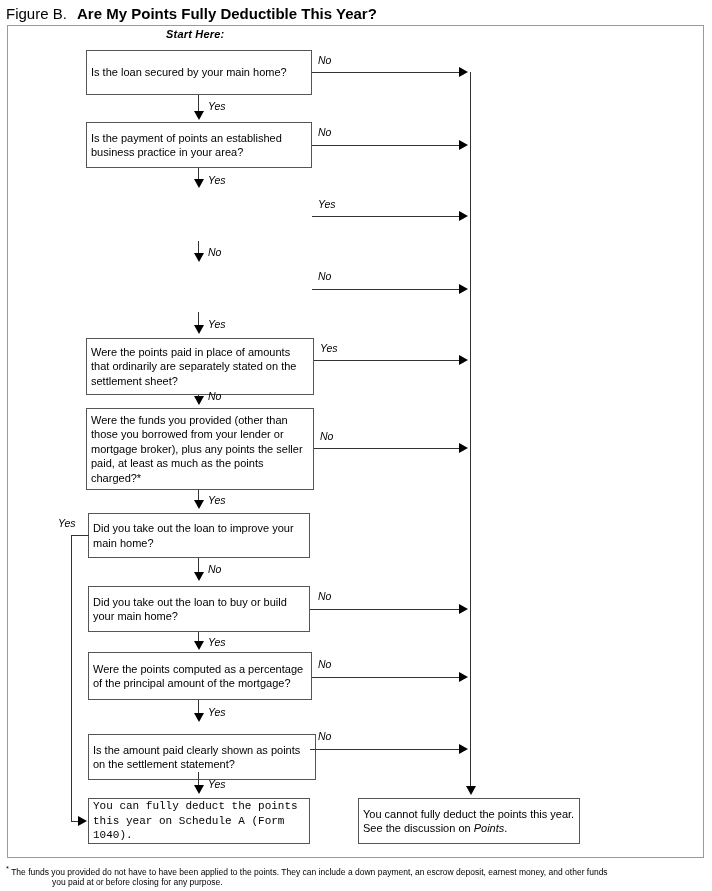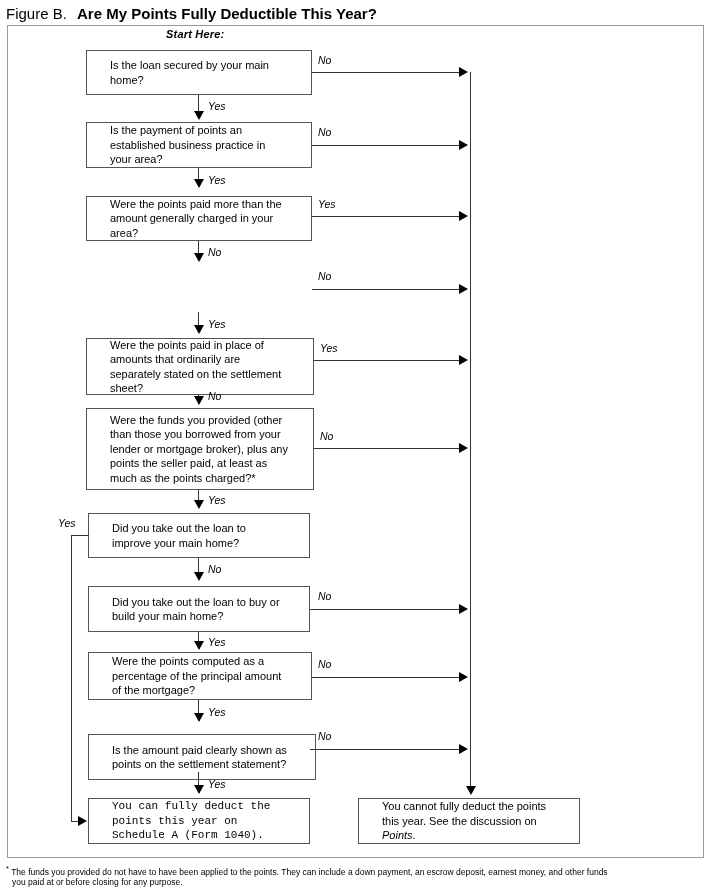--- a/index.html
+++ b/index.html
@@ -39,21 +39,21 @@
   }
 
   
   .node{
     position:absolute;
     box-sizing:border-box;
     border:1px solid #555;
     background:#fff;
     font-size:11px;
     line-height:14.5px;
-    padding:0 23px;
+    padding:0 4px;
     display:flex;
     align-items:center;
   }
   .node .txt{display:block;width:100%;}
 
   
   .hline{position:absolute;height:1px;background:#333;}
   .vline{position:absolute;width:1px;background:#333;}
 
   .arrow-right{
@@ -79,21 +79,21 @@
   }
 
   .footnote{
     position:absolute;
     left:6px;top:864px;
     width:700px;
     font-size:8.5px;
     line-height:10.5px;
   }
   .footnote .star{vertical-align:super;font-size:7.5px;}
-  .footnote .l2{display:block;padding-left:6px;}
+  .footnote .l2{display:block;padding-left:6px;margin-left:40px;}
   em.it{font-style:italic;}
 </style>
 </head>
 <body>
 
 <div id="figure-root">
 
   <div class="fig-title">
     <span class="lead">Figure B.</span>
     <span class="bold" style="margin-left:6px;">Are My Points Fully Deductible This Year?</span>
@@ -104,23 +104,20 @@
   <div class="start-here">Start Here:</div>
 
   <div class="node" style="left:86px;top:50px;width:226px;height:45px;">
     <span class="txt">Is the loan secured by your main home?</span>
   </div>
 
   <div class="node" style="left:86px;top:122px;width:226px;height:46px;">
     <span class="txt">Is the payment of points an established business practice in your area?</span>
   </div>
 
-  <div class="node" style="left:86px;top:196px;width:226px;height:45px;">
-    <span class="txt">Were the points paid more than the amount generally charged in your area?</span>
-  </div>
 
 
   <div class="node" style="left:86px;top:338px;width:228px;height:57px;">
     <span class="txt">Were the points paid in place of amounts that ordinarily are separately stated on the settlement sheet?</span>
   </div>
 
   <div class="node" style="left:86px;top:408px;width:228px;height:82px;">
     <span class="txt">Were the funds you provided (other than those you borrowed from your lender or mortgage broker), plus any points the seller paid, at least as much as the points charged?*</span>
   </div>
 

